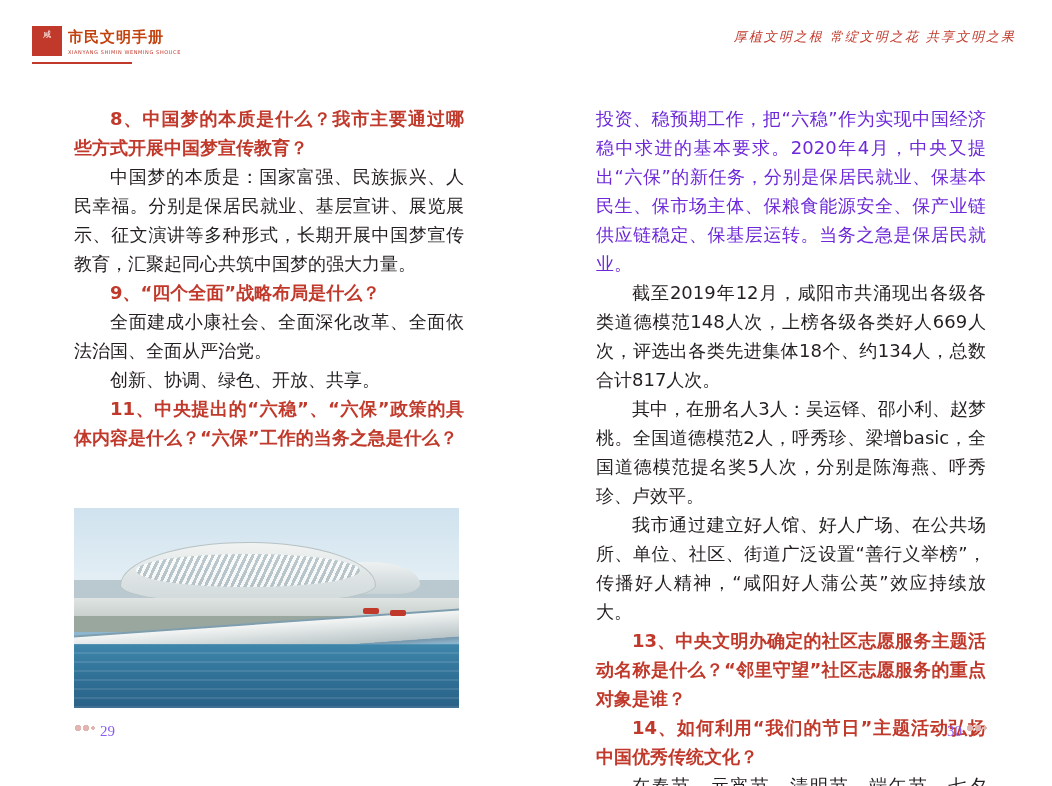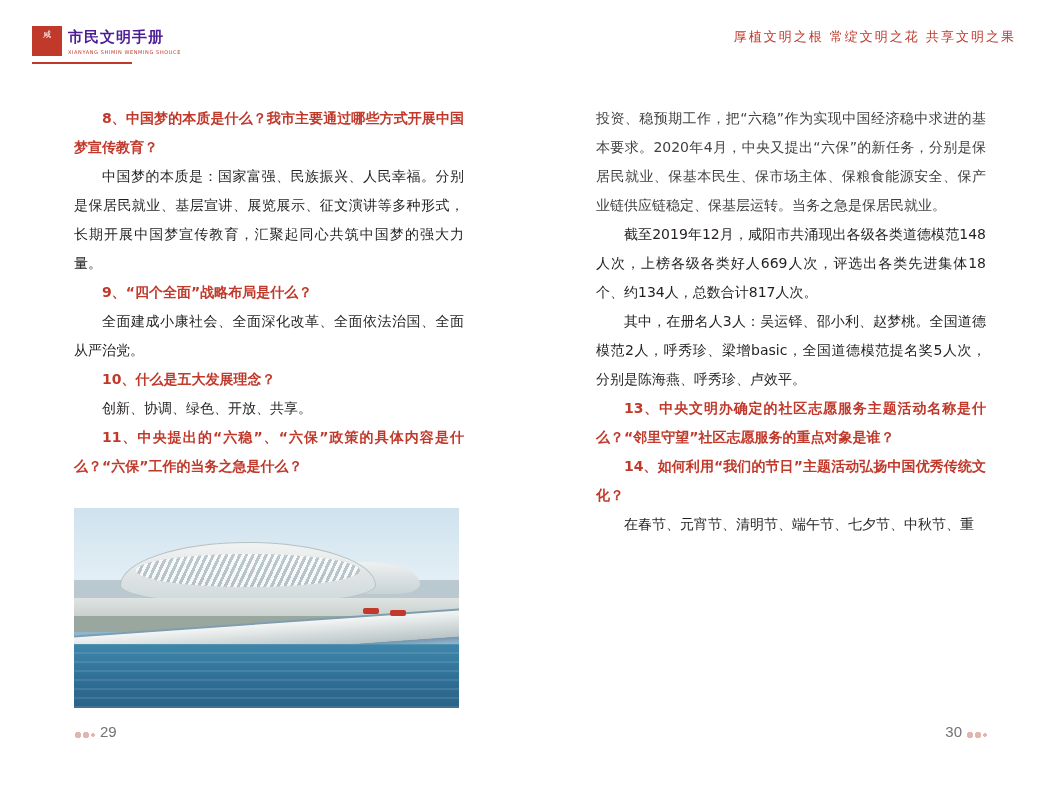--- a/index.html
+++ b/index.html
@@ -51,21 +51,21 @@
     letter-spacing: 0px;
     font-family: "DejaVu Serif", "Liberation Serif", serif;
   }
   .logo-text-wrap {
     display: flex;
     flex-direction: column;
     justify-content: center;
   }
   .logo-cn {
     font-size: 15px;
-    color: #4c1d95;
+    color: #c2410c;
     font-weight: bold;
     letter-spacing: 1px;
     font-family: Liberation Serif, serif;
   }
   .logo-en {
     font-size: 5px;
     color: #c0392b;
     letter-spacing: 0.6px;
     margin-top: 2px;
   }
@@ -78,49 +78,50 @@
     background: #c0392b;
   }
   .header-slogan {
     position: absolute;
     right: 36px;
     top: 28px;
     font-size: 13px;
     color: #c0392b;
     letter-spacing: 2px;
     font-family: "DejaVu Serif", "Liberation Serif", serif;
+    font-style: italic;
   }
 
   
   .col {
     position: absolute;
     top: 104px;
     width: 390px;
-    font-size: 14px;
+    font-size: 18px;
     line-height: 29px;
     text-align: justify;
     font-family: "DejaVu Sans", "Liberation Sans", sans-serif;
   }
   .col-left { left: 74px; }
   .col-right { left: 596px; }
 
   p {
     margin: 0;
   }
   .q {
     color: #c0392b;
     font-weight: bold;
     text-indent: 2em;
   }
   .a {
     color: #231f20;
     text-indent: 2em;
   }
   .a-cont {
-    color: #404040;
+    color: #6d28d9;
     text-indent: 0;
   }
 
   
   .photo {
     position: absolute;
     left: 74px;
     top: 508px;
     width: 385px;
     height: 200px;
@@ -205,24 +206,24 @@
     width: 16px; height: 6px;
     background: #c0392b;
     border-radius: 2px;
   }
 
   
   .pagenum {
     position: absolute;
     bottom: 46px;
     font-size: 15px;
-    color: #737373;
-    font-family: Liberation Sans, sans-serif;
+    color: #8b5cf6;
+    font-family: Liberation Serif, serif;
     display: flex;
-    align-items: flex-end;
+    align-items: flex-start;
     gap: 4px;
   }
   .pagenum.left { left: 74px; }
   .pagenum.right { right: 64px; margin-left: 34px; }
   .orn {
     display: inline-block;
     width: 22px;
     height: 10px;
     background:
       radial-gradient(circle at 4px 5px, #e2b6b0 0 3px, transparent 3px),
@@ -245,21 +246,20 @@
     </div>
     <div class="header-rule"></div>
     <div class="header-slogan">厚植文明之根  常绽文明之花  共享文明之果</div>
   </div>
 
   <div class="col col-left">
     <p class="q">8、中国梦的本质是什么？我市主要通过哪些方式开展中国梦宣传教育？</p>
     <p class="a">中国梦的本质是：国家富强、民族振兴、人民幸福。分别是保居民就业、基层宣讲、展览展示、征文演讲等多种形式，长期开展中国梦宣传教育，汇聚起同心共筑中国梦的强大力量。</p>
     <p class="q">9、“四个全面”战略布局是什么？</p>
     <p class="a">全面建成小康社会、全面深化改革、全面依法治国、全面从严治党。</p>
-    <p class="q">10、什么是五大发展理念？</p>
     <p class="a">创新、协调、绿色、开放、共享。</p>
     <p class="q">11、中央提出的“六稳”、“六保”政策的具体内容是什么？“六保”工作的当务之急是什么？</p>
   </div>
 
   <div class="photo">
     <div class="ph-sky"></div>
     <div class="ph-far"></div>
     <div class="ph-stadium2"></div>
     <div class="ph-stadium"></div>
     <div class="ph-plaza"></div>
@@ -268,20 +268,21 @@
     <div class="ph-bridge"></div>
     <div class="ph-car" style="left:75%; top:50%;"></div>
     <div class="ph-car" style="left:82%; top:51%;"></div>
     <div class="ph-water"></div>
   </div>
 
   <div class="col col-right">
     <p class="a-cont">投资、稳预期工作，把“六稳”作为实现中国经济稳中求进的基本要求。2020年4月，中央又提出“六保”的新任务，分别是保居民就业、保基本民生、保市场主体、保粮食能源安全、保产业链供应链稳定、保基层运转。当务之急是保居民就业。</p>
     <p class="a">截至2019年12月，咸阳市共涌现出各级各类道德模范148人次，上榜各级各类好人669人次，评选出各类先进集体18个、约134人，总数合计817人次。</p>
     <p class="a">其中，在册名人3人：吴运铎、邵小利、赵梦桃。全国道德模范2人，呼秀珍、梁增basic，全国道德模范提名奖5人次，分别是陈海燕、呼秀珍、卢效平。</p>
+    <p class="a">我市通过建立好人馆、好人广场、在公共场所、单位、社区、街道广泛设置“善行义举榜”，传播好人精神，“咸阳好人蒲公英”效应持续放大。</p>
     <p class="q">13、中央文明办确定的社区志愿服务主题活动名称是什么？“邻里守望”社区志愿服务的重点对象是谁？</p>
     <p class="q">14、如何利用“我们的节日”主题活动弘扬中国优秀传统文化？</p>
     <p class="a">在春节、元宵节、清明节、端午节、七夕节、中秋节、重</p>
   </div>
 
   <div class="pagenum left">
     <span class="orn"></span>
     <span>29</span>
   </div>
   <div class="pagenum right">

